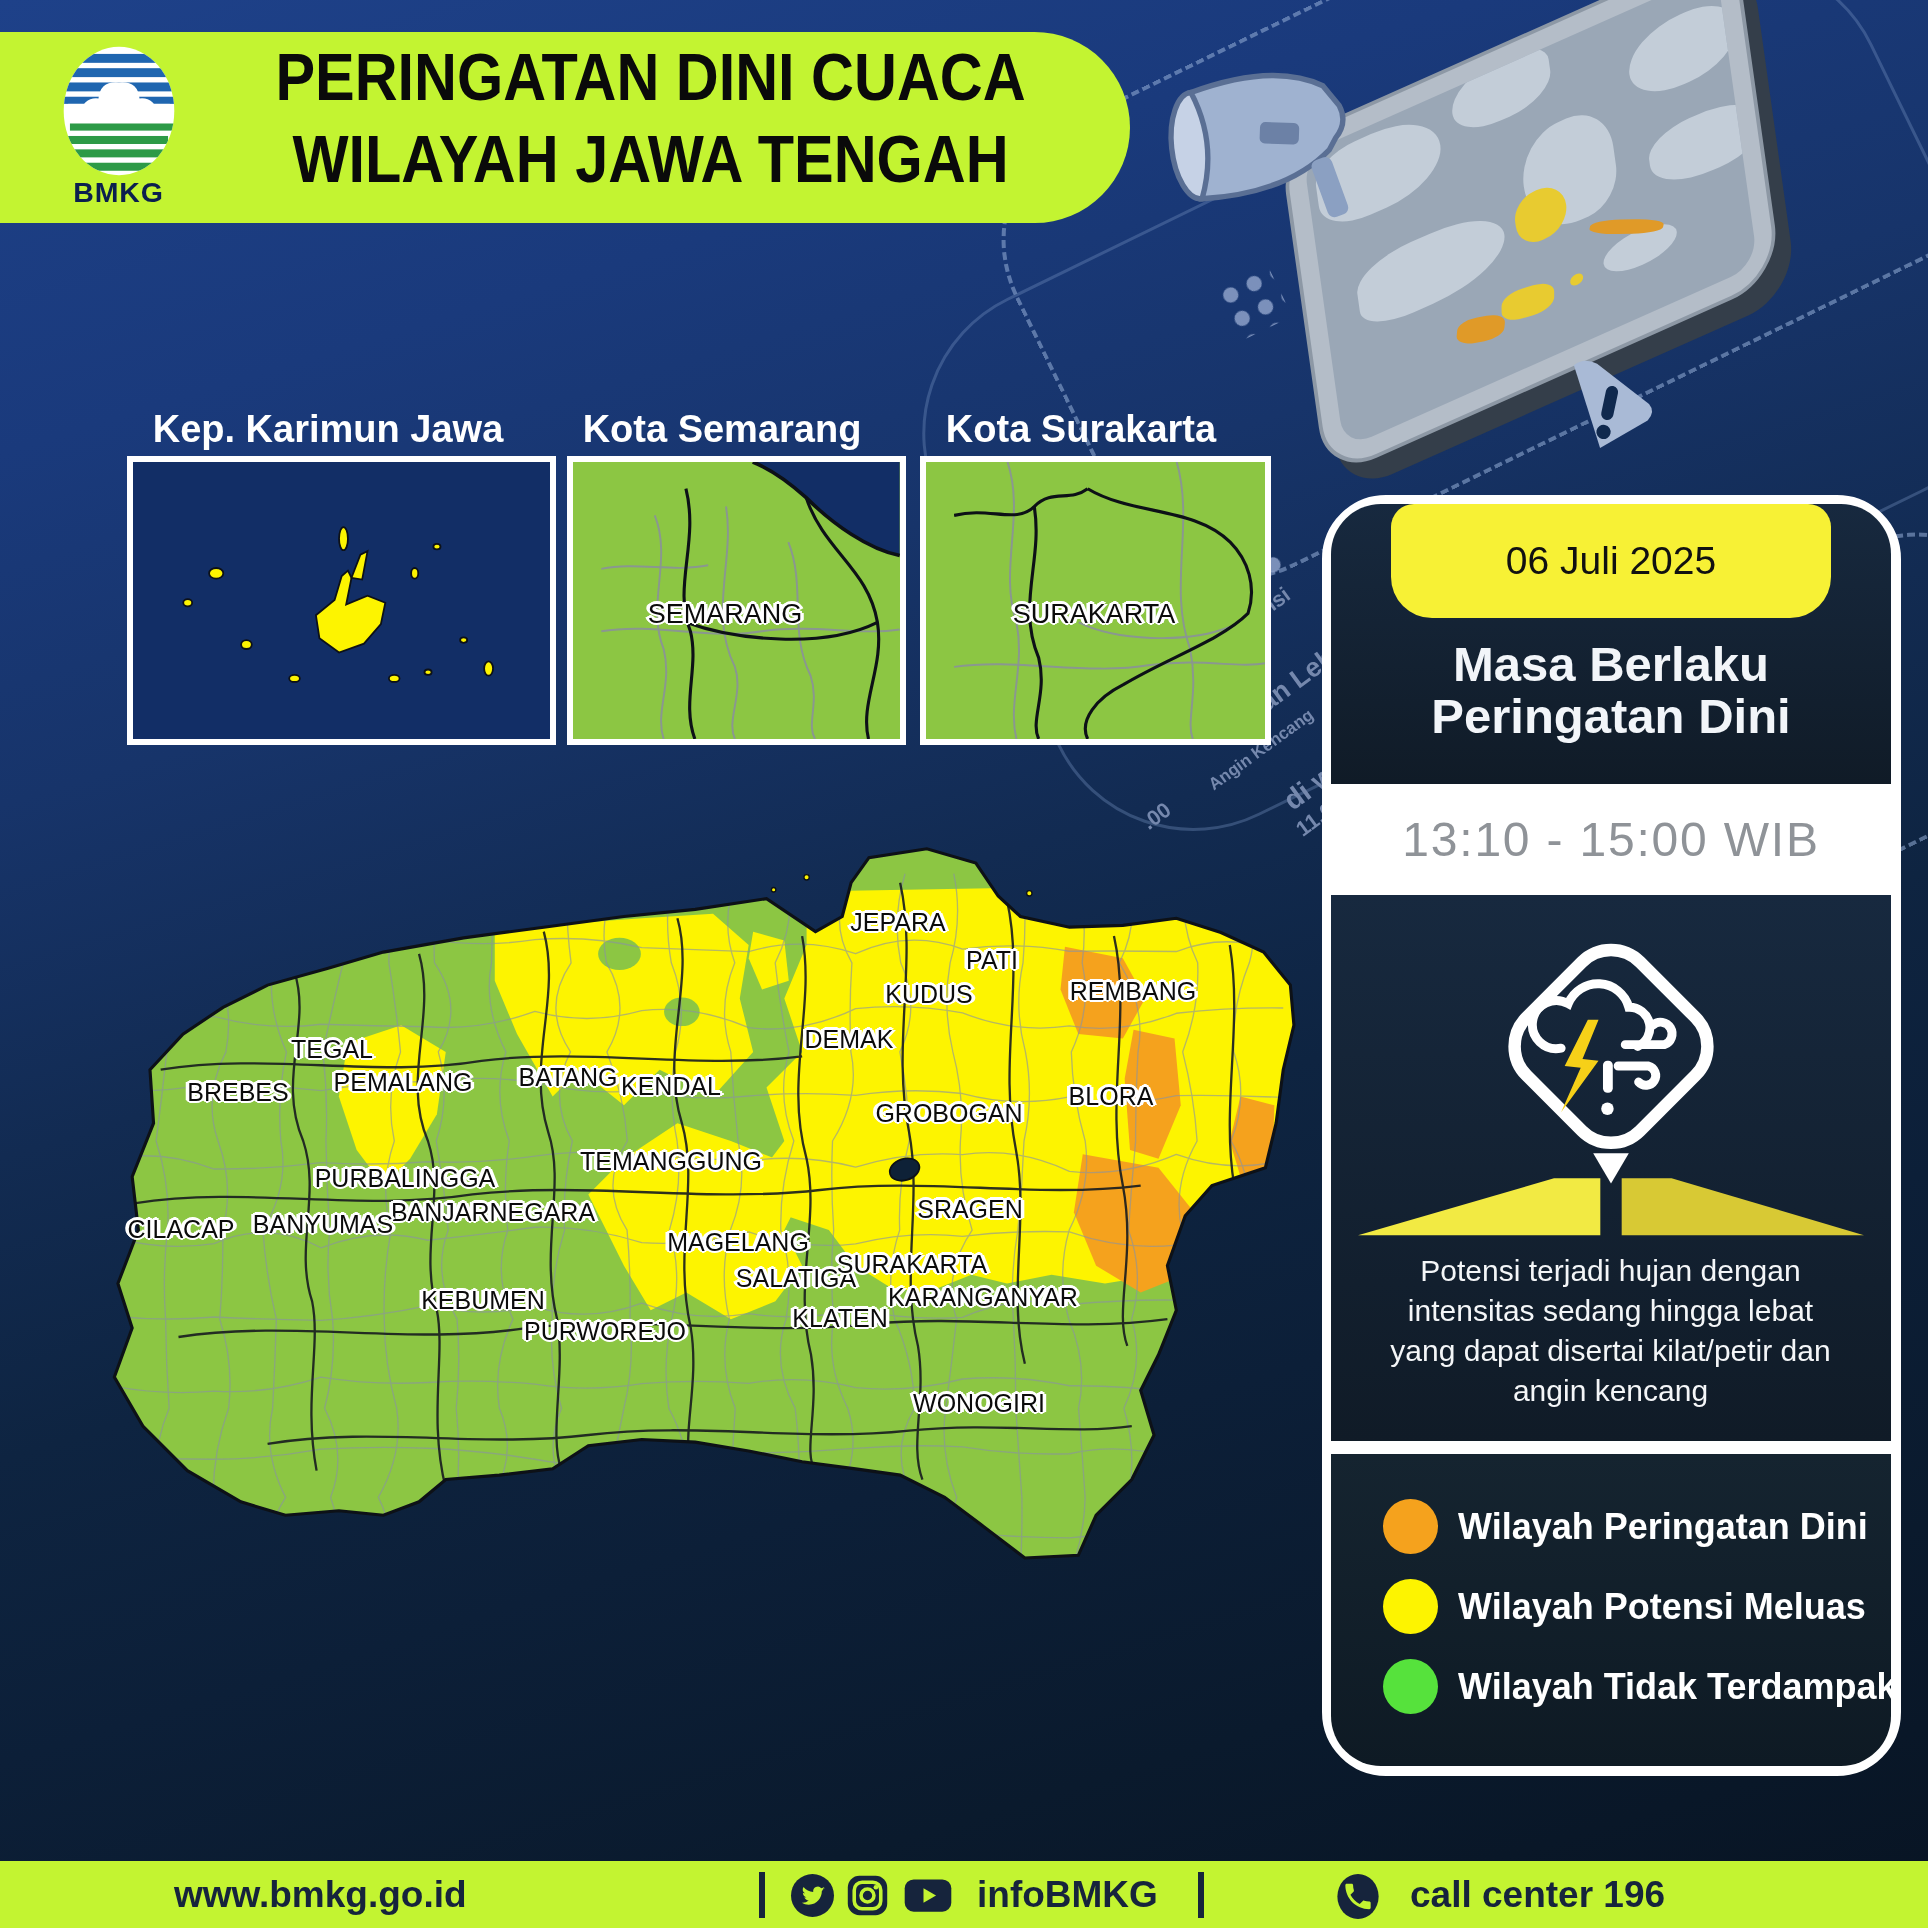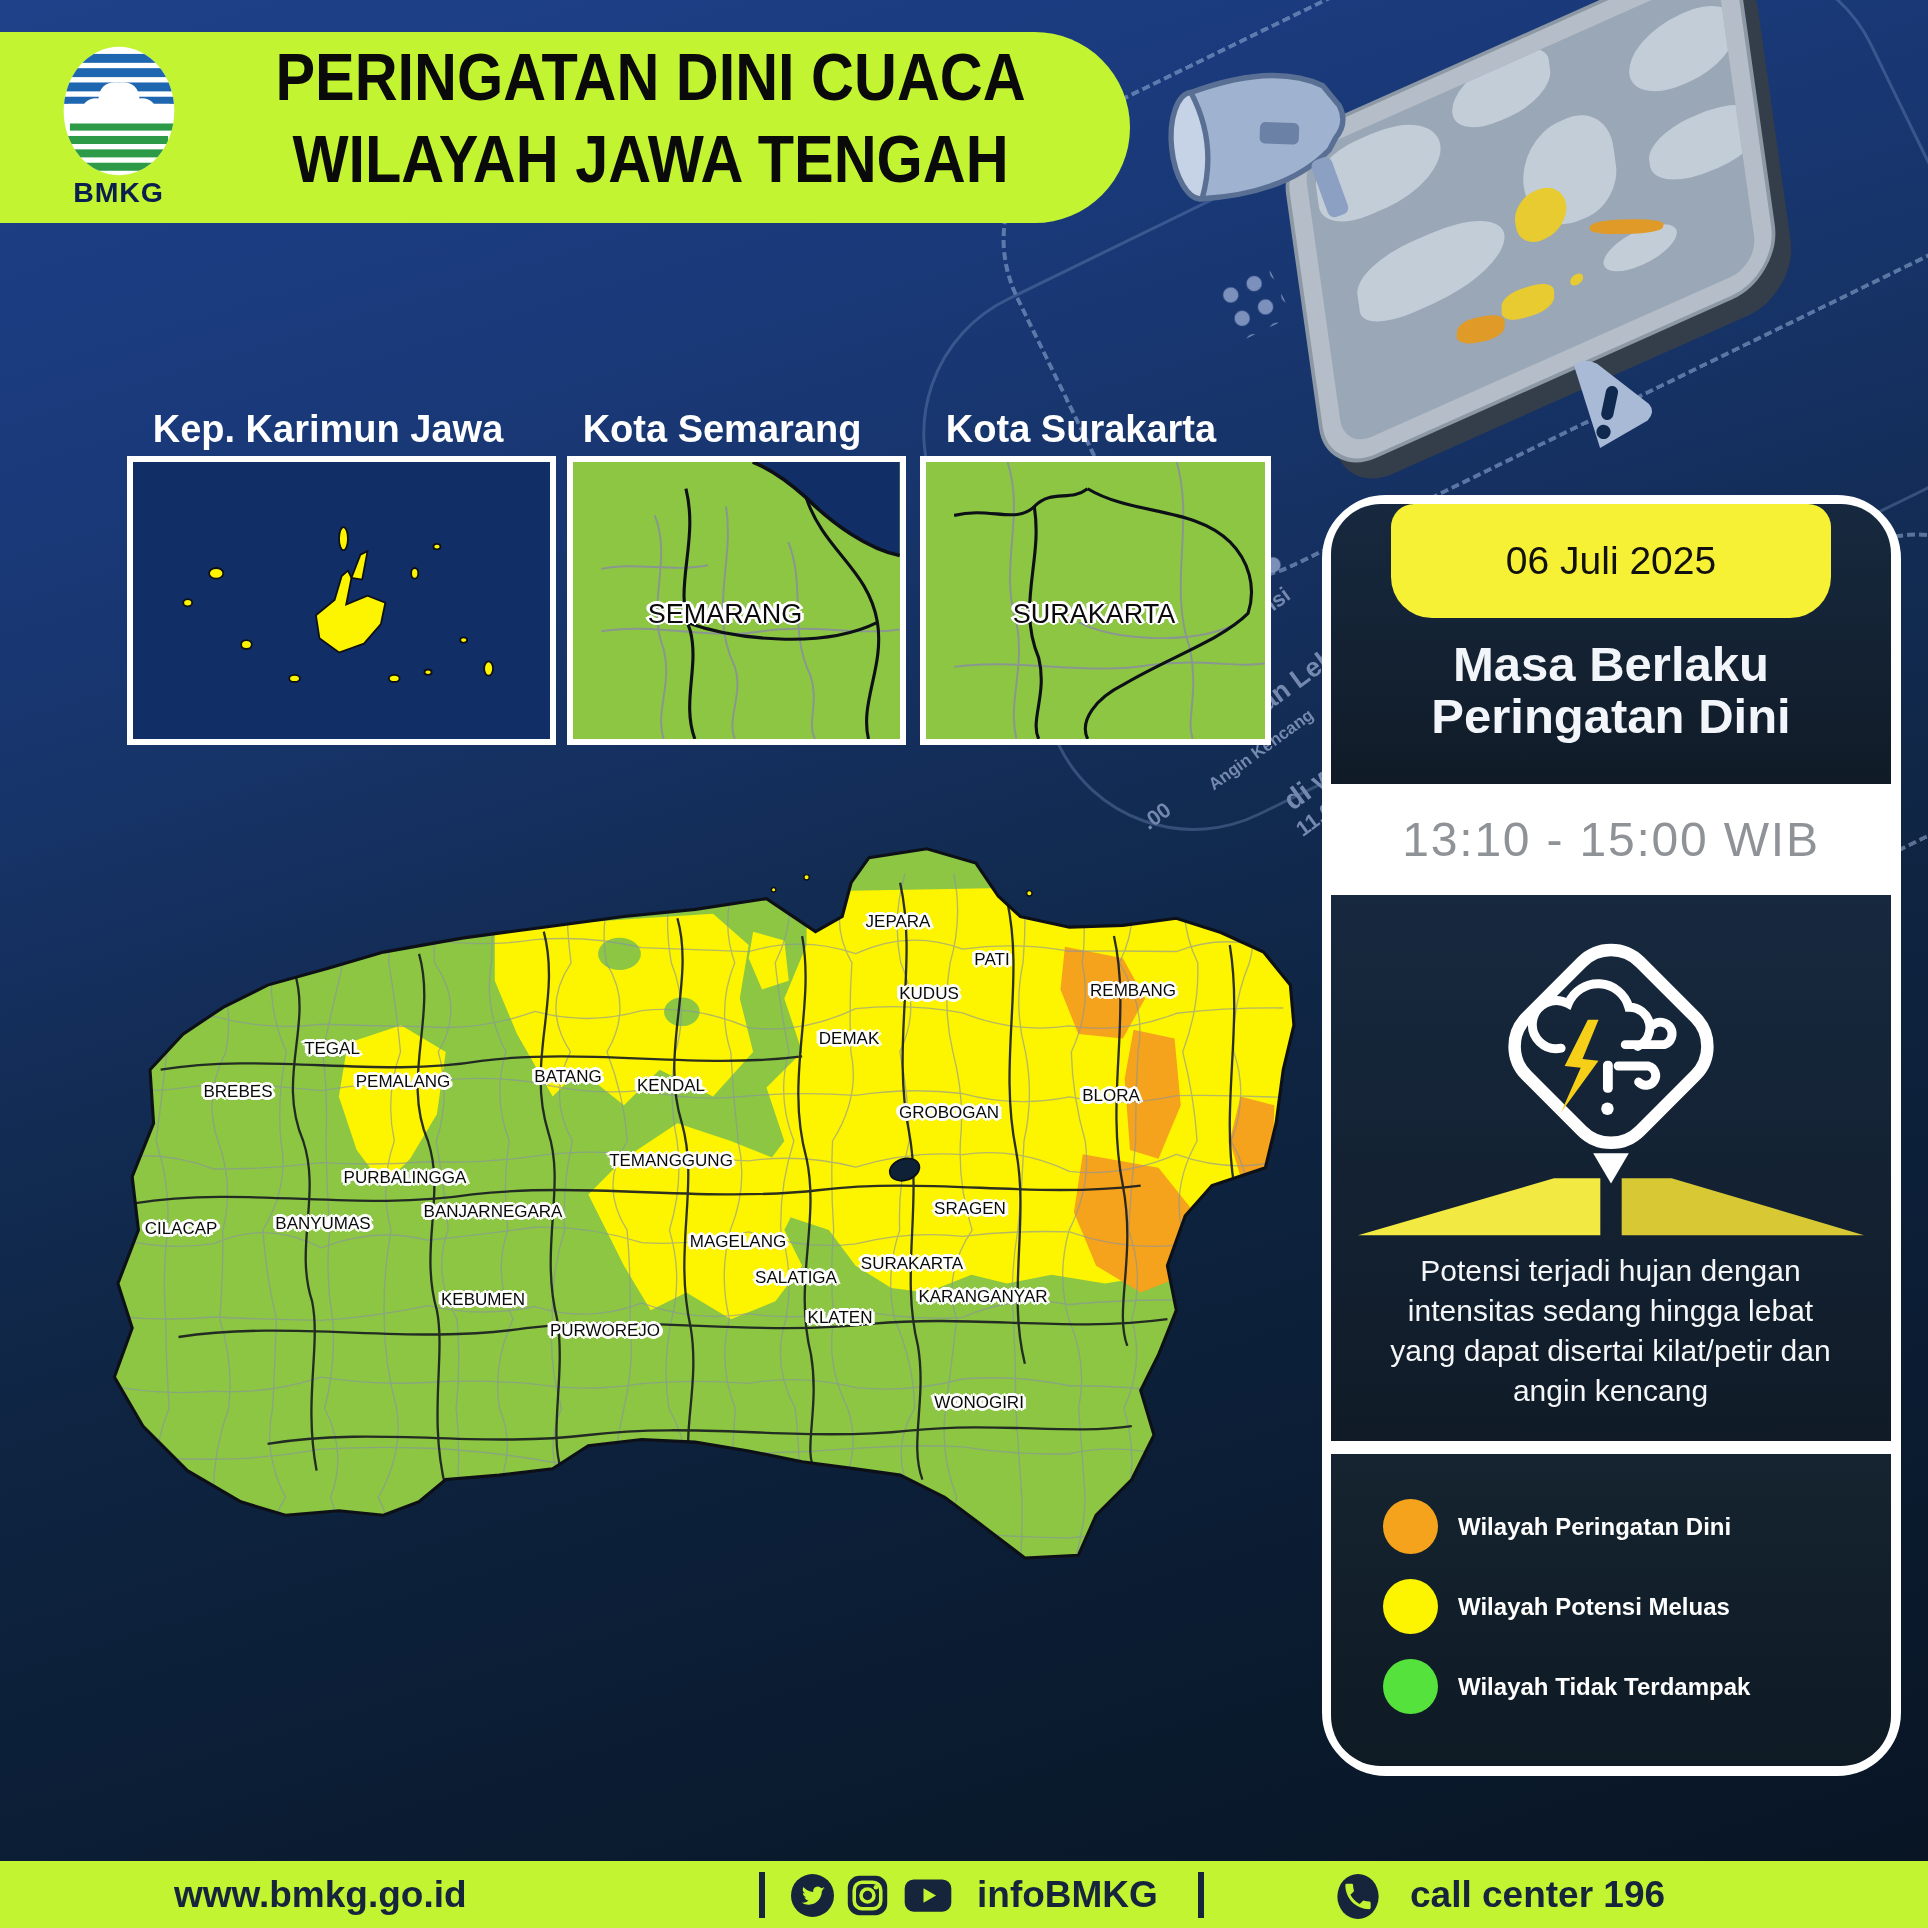--- a/index.html
+++ b/index.html
@@ -26,38 +26,38 @@
   
   .header-band{position:absolute;left:0;top:32px;width:1130px;height:191px;background:#c3f431;border-radius:0 98px 98px 0;}
   .title-wrap{position:absolute;left:205px;top:36px;width:891px;text-align:center;color:#0a0a0a;}
   .title-line{font-weight:800;font-size:66px;line-height:82px;letter-spacing:0px;transform:scaleX(.9);transform-origin:center;white-space:nowrap;}
   .bmkg-logo{position:absolute;left:43px;top:45px;width:151px;height:169px;text-align:center;}
   .bmkg-text{font-size:28.5px;font-weight:800;color:#0b1f4e;letter-spacing:0.9px;margin-top:-3.6px;}
   
   .inset-title{position:absolute;color:#ffffff;font-size:38px;font-weight:600;text-align:center;white-space:nowrap;transform:translateX(-50%);}
   .inset-box{position:absolute;border:6.2px solid #ffffff;background:#122e66;padding-left:28px;}
   .inset-green{background:#8cc643;}
-  .map-label{position:absolute;transform:translate(-50%,-50%);font-size:17px;color:#0b0b0b;white-space:nowrap;
+  .map-label{position:absolute;transform:translate(-50%,-50%);font-size:25px;color:#0b0b0b;white-space:nowrap;
     text-shadow:2.7px 0 0 #fff,-2.7px 0 0 #fff,0 2.7px 0 #fff,0 -2.7px 0 #fff,1.8px 1.8px 0 #fff,-1.8px 1.8px 0 #fff,1.8px -1.8px 0 #fff,-1.8px -1.8px 0 #fff,3.6px 0.9px 0 #fff,-3.6px -0.9px 0 #fff;}
   
   .panel{position:absolute;left:1322px;top:495px;width:579px;height:1281px;background:#ffffff;border:9.8px solid #ffffff;border-radius:64px;box-sizing:border-box;}
   .panel-inner{position:absolute;inset:0;}
   .card{position:absolute;left:0;width:560px;background:linear-gradient(180deg,#17293f,#101b27);}
   .card1{top:0;height:280px;border-radius:50px 50px 0 0;}
   .card2{top:391px;height:546px;}
   .cardL{top:950px;height:312px;border-radius:0 0 50px 50px;background:linear-gradient(180deg,#152430,#0e1a24);}
   .date-pill{position:absolute;left:60px;top:0;width:440px;height:114px;background:#f7f135;border-radius:23px 23px 41px 41px;
     text-align:center;line-height:114px;font-size:39px;color:#111;z-index:3;}
   .validity{position:absolute;left:0;top:134px;width:560px;text-align:center;color:#f2f5f9;font-size:49px;font-weight:600;line-height:52px;white-space:pre-line;}
   .time-band{position:absolute;left:0;top:280px;width:560px;height:111px;text-align:center;line-height:111px;
     font-size:48px;color:#8f9398;letter-spacing:1.8px;white-space:nowrap;}
   .panel-desc{position:absolute;left:30px;top:356px;width:499px;text-align:center;color:#f4f6f8;font-size:30px;line-height:40px;white-space:pre-line;}
   .legend-row{position:absolute;left:52px;width:481px;height:55px;}
   .legend-dot{position:absolute;left:0;top:0;width:55px;height:55px;border-radius:50%;}
-  .legend-label{position:absolute;left:75px;top:0;line-height:55px;color:#fff;font-size:24px;font-weight:700;white-space:nowrap;}
+  .legend-label{position:absolute;left:75px;top:0;line-height:55px;color:#fff;font-size:36px;font-weight:700;white-space:nowrap;}
   
   .footer{position:absolute;left:0;top:1861px;width:1928px;height:68px;background:#c3f431;color:#16243c;}
   .footer-item{position:absolute;top:0;height:68px;line-height:68px;font-size:37px;font-weight:700;white-space:nowrap;}
   .fdiv{position:absolute;top:10.7px;width:6.2px;height:46px;background:#16243c;}
   .ficon{position:absolute;top:12.5px;}
 </style>
 </head>
 <body>
 
 <div class="dash-rect" style="left:1016px;top:-62px;width:971px;height:490px;"></div>

